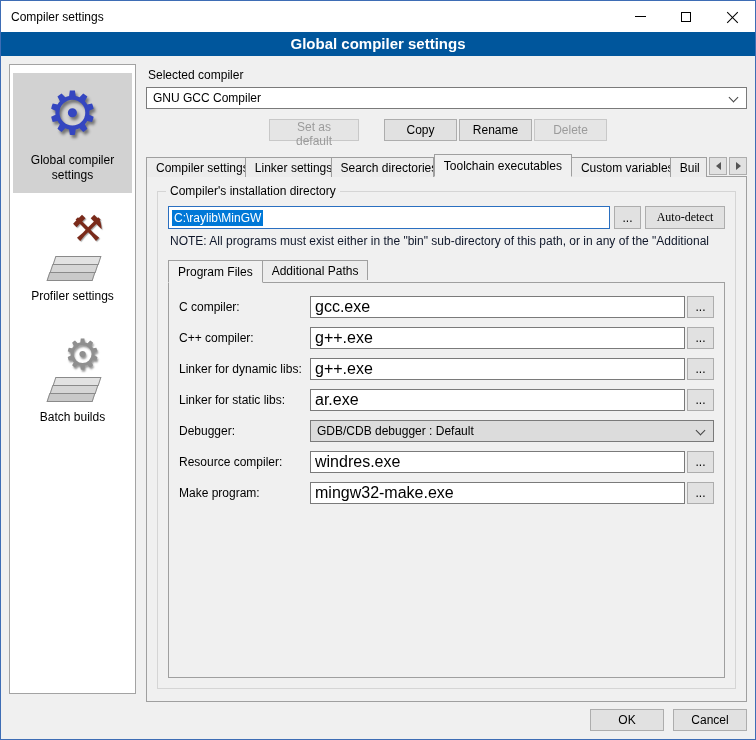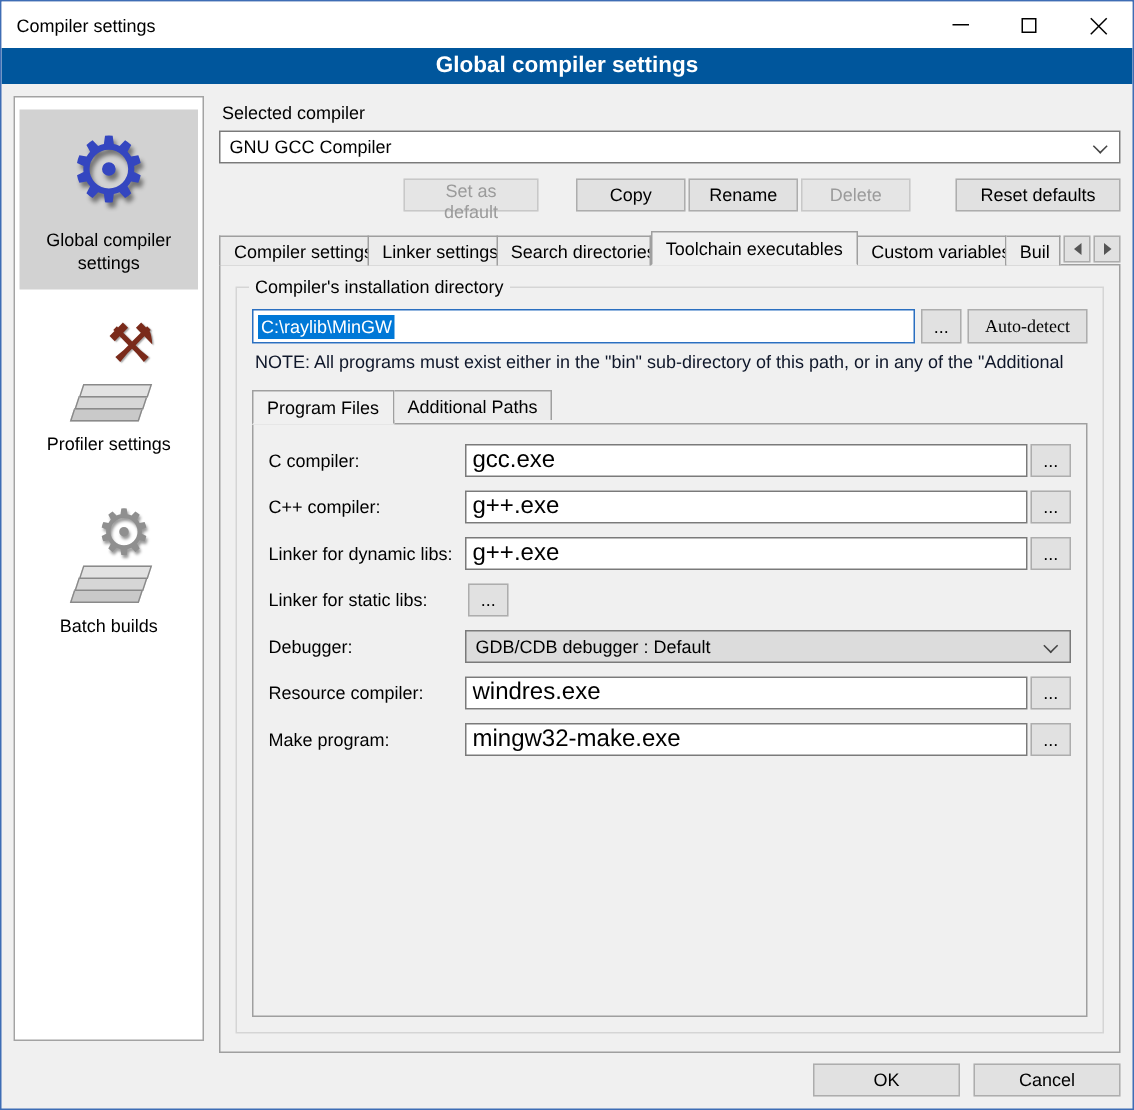--- a/index.html
+++ b/index.html
@@ -85,21 +85,21 @@
   .subtabstrip { display: flex; align-items: flex-start; height: 23px; position: relative; z-index: 2; margin-bottom: -1px; flex-shrink: 0; }
   .subpanel { flex: 1; border: 1px solid #9f9f9f; background: #f0f0f0; padding: 13px 10px; min-height: 0; position: relative; z-index: 1; }
   
   .frow { display: flex; align-items: center; margin-bottom: 9px; height: 22px; }
   .flabel { width: 131px; flex-shrink: 0; }
   .ftext { flex: 1; min-width: 0; height: 22px; border: 1px solid #7a7a7a; background: #fff; font-family: inherit; font-size: 16px; padding: 0 4px; }
   .fbrowse { width: 27px; height: 22px; margin-left: 2px; flex-shrink: 0; padding: 0; }
   .fcombo { flex: 1; min-width: 0; height: 22px; border: 1px solid #7a7a7a; background: #dcdcdc; display: flex; align-items: center; padding: 0 24px 0 6px; position: relative; cursor: default; }
   
   .footer { display: flex; justify-content: flex-end; gap: 9px; padding-top: 7px; flex-shrink: 0; }
-  .footer .btn { width: 98px; text-align: center; }
+  .footer .btn { width: 74px; text-align: center; }
 </style>
 </head>
 <body>
 
 <div class="window">
 
   <div class="titlebar">
     <span class="title">Compiler settings</span>
     <div class="tb-controls">
       <button class="tb-btn">
@@ -156,21 +156,20 @@
         <div class="combobox">
           <span>GNU GCC Compiler</span>
           <span class="combo-chev"></span>
         </div>
 
         <div class="btnrow">
           <button class="btn disabled btn-setdefault">Set as default</button>
           <button class="btn btn-copy">Copy</button>
           <button class="btn btn-rename">Rename</button>
           <button class="btn disabled btn-delete">Delete</button>
-          <button class="btn btn-reset">Reset defaults</button>
         </div>
 
         <div class="tabstrip">
           <div class="tab">Compiler settings</div>
           <div class="tab">Linker settings</div>
           <div class="tab">Search directories</div>
           <div class="tab active">Toolchain executables</div>
           <div class="tab">Custom variables</div>
           <div class="tab">Buil</div>
           <div class="tab-arrows">
@@ -217,20 +216,21 @@
               </div>
 
               <div class="frow">
                 <span class="flabel">Linker for dynamic libs:</span>
                 <input class="ftext" value="g++.exe" style="">
                 <button class="btn fbrowse">...</button>
               </div>
 
               <div class="frow">
                 <span class="flabel">Linker for static libs:</span>
+                <input class="ftext" value="ar.exe" style="">
                 <button class="btn fbrowse">...</button>
               </div>
 
               <div class="frow">
                 <span class="flabel">Debugger:</span>
                 <div class="fcombo">
                   <span>GDB/CDB debugger : Default</span>
                   <span class="combo-chev"></span>
                 </div>
               </div>

